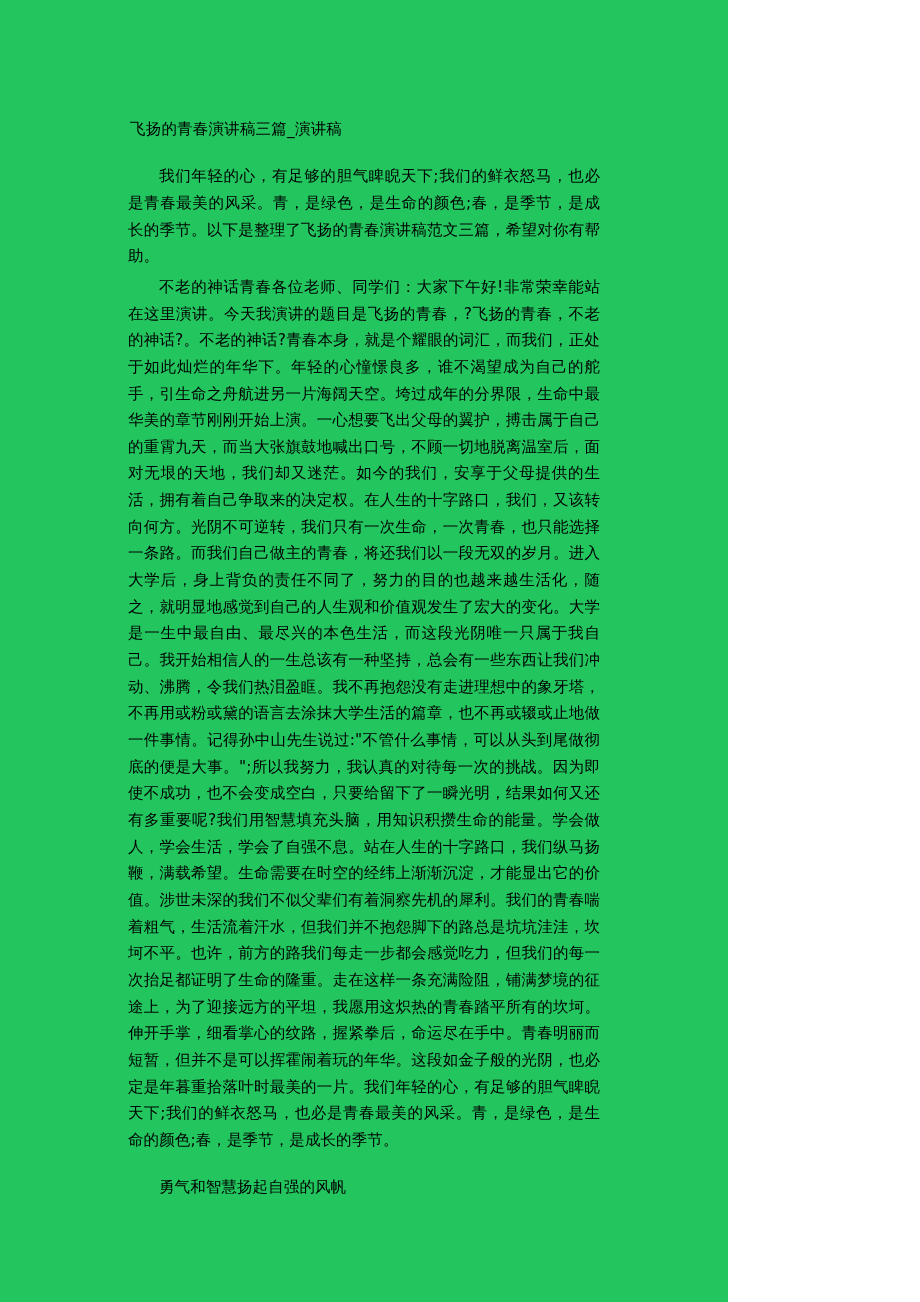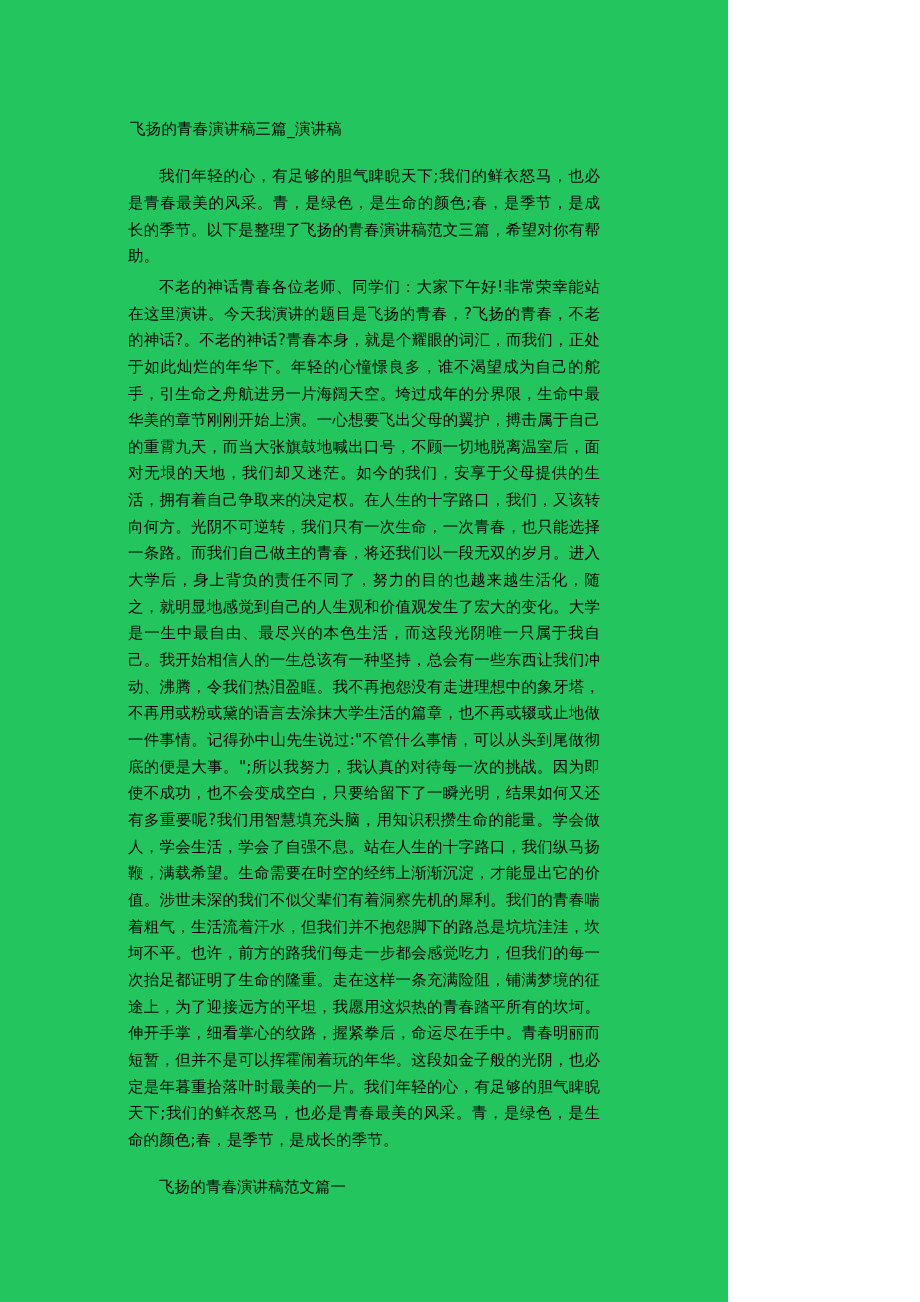--- a/index.html
+++ b/index.html
@@ -42,14 +42,14 @@
     margin-bottom: 2px;
   }
 </style>
 </head>
 <body>
 
 <div class="page">
   <h1 class="doc-title">飞扬的青春演讲稿三篇_演讲稿</h1>
   <p class="para">我们年轻的心，有足够的胆气睥睨天下;我们的鲜衣怒马，也必是青春最美的风采。青，是绿色，是生命的颜色;春，是季节，是成长的季节。以下是整理了飞扬的青春演讲稿范文三篇，希望对你有帮助。</p>
   <p class="para">不老的神话青春各位老师、同学们：大家下午好!非常荣幸能站在这里演讲。今天我演讲的题目是飞扬的青春，?飞扬的青春，不老的神话?。不老的神话?青春本身，就是个耀眼的词汇，而我们，正处于如此灿烂的年华下。年轻的心憧憬良多，谁不渴望成为自己的舵手，引生命之舟航进另一片海阔天空。垮过成年的分界限，生命中最华美的章节刚刚开始上演。一心想要飞出父母的翼护，搏击属于自己的重霄九天，而当大张旗鼓地喊出口号，不顾一切地脱离温室后，面对无垠的天地，我们却又迷茫。如今的我们，安享于父母提供的生活，拥有着自己争取来的决定权。在人生的十字路口，我们，又该转向何方。光阴不可逆转，我们只有一次生命，一次青春，也只能选择一条路。而我们自己做主的青春，将还我们以一段无双的岁月。进入大学后，身上背负的责任不同了，努力的目的也越来越生活化，随之，就明显地感觉到自己的人生观和价值观发生了宏大的变化。大学是一生中最自由、最尽兴的本色生活，而这段光阴唯一只属于我自己。我开始相信人的一生总该有一种坚持，总会有一些东西让我们冲动、沸腾，令我们热泪盈眶。我不再抱怨没有走进理想中的象牙塔，不再用或粉或黛的语言去涂抹大学生活的篇章，也不再或辍或止地做一件事情。记得孙中山先生说过:"不管什么事情，可以从头到尾做彻底的便是大事。";所以我努力，我认真的对待每一次的挑战。因为即使不成功，也不会变成空白，只要给留下了一瞬光明，结果如何又还有多重要呢?我们用智慧填充头脑，用知识积攒生命的能量。学会做人，学会生活，学会了自强不息。站在人生的十字路口，我们纵马扬鞭，满载希望。生命需要在时空的经纬上渐渐沉淀，才能显出它的价值。涉世未深的我们不似父辈们有着洞察先机的犀利。我们的青春喘着粗气，生活流着汗水，但我们并不抱怨脚下的路总是坑坑洼洼，坎坷不平。也许，前方的路我们每走一步都会感觉吃力，但我们的每一次抬足都证明了生命的隆重。走在这样一条充满险阻，铺满梦境的征途上，为了迎接远方的平坦，我愿用这炽热的青春踏平所有的坎坷。伸开手掌，细看掌心的纹路，握紧拳后，命运尽在手中。青春明丽而短暂，但并不是可以挥霍闹着玩的年华。这段如金子般的光阴，也必定是年暮重拾落叶时最美的一片。我们年轻的心，有足够的胆气睥睨天下;我们的鲜衣怒马，也必是青春最美的风采。青，是绿色，是生命的颜色;春，是季节，是成长的季节。</p>
-  <p class="para heading-line">飞扬的青春演讲稿范文篇一</p>
+  <p class="para heading-line">勇气和智慧扬起自强的风帆</p>
 </div>
 
 </body></html>

